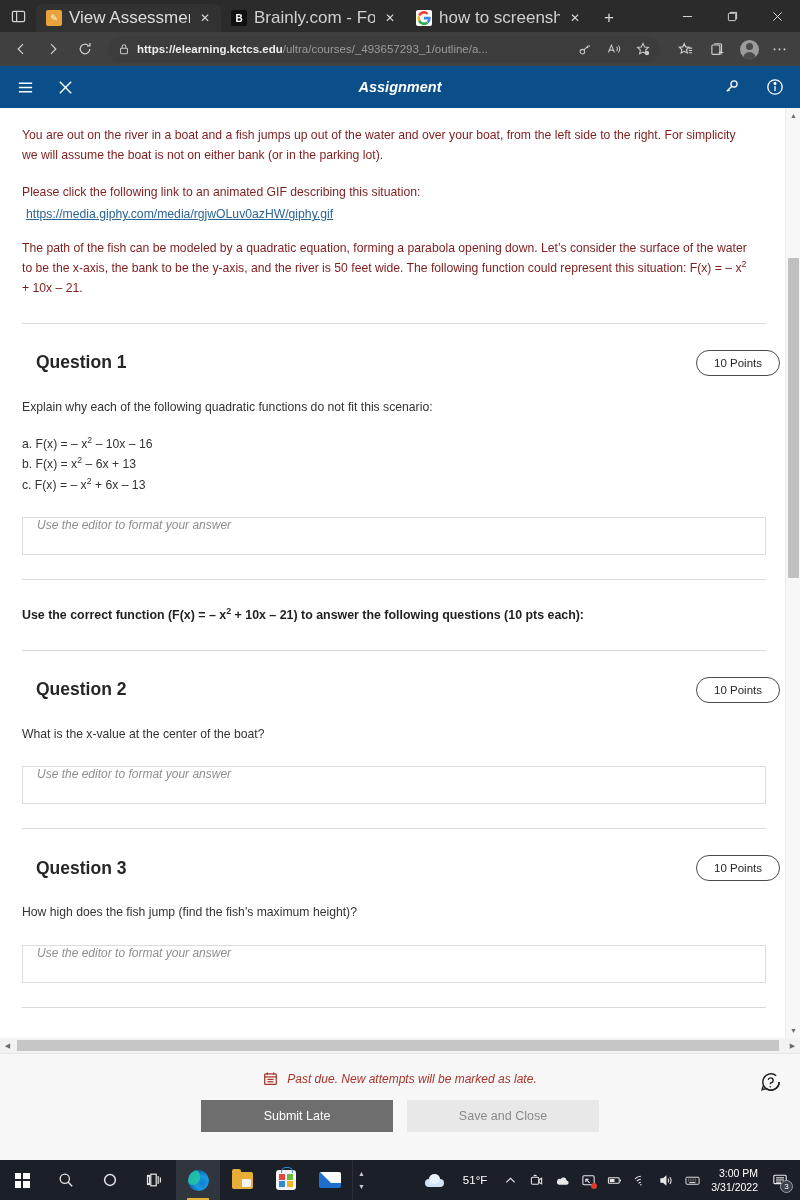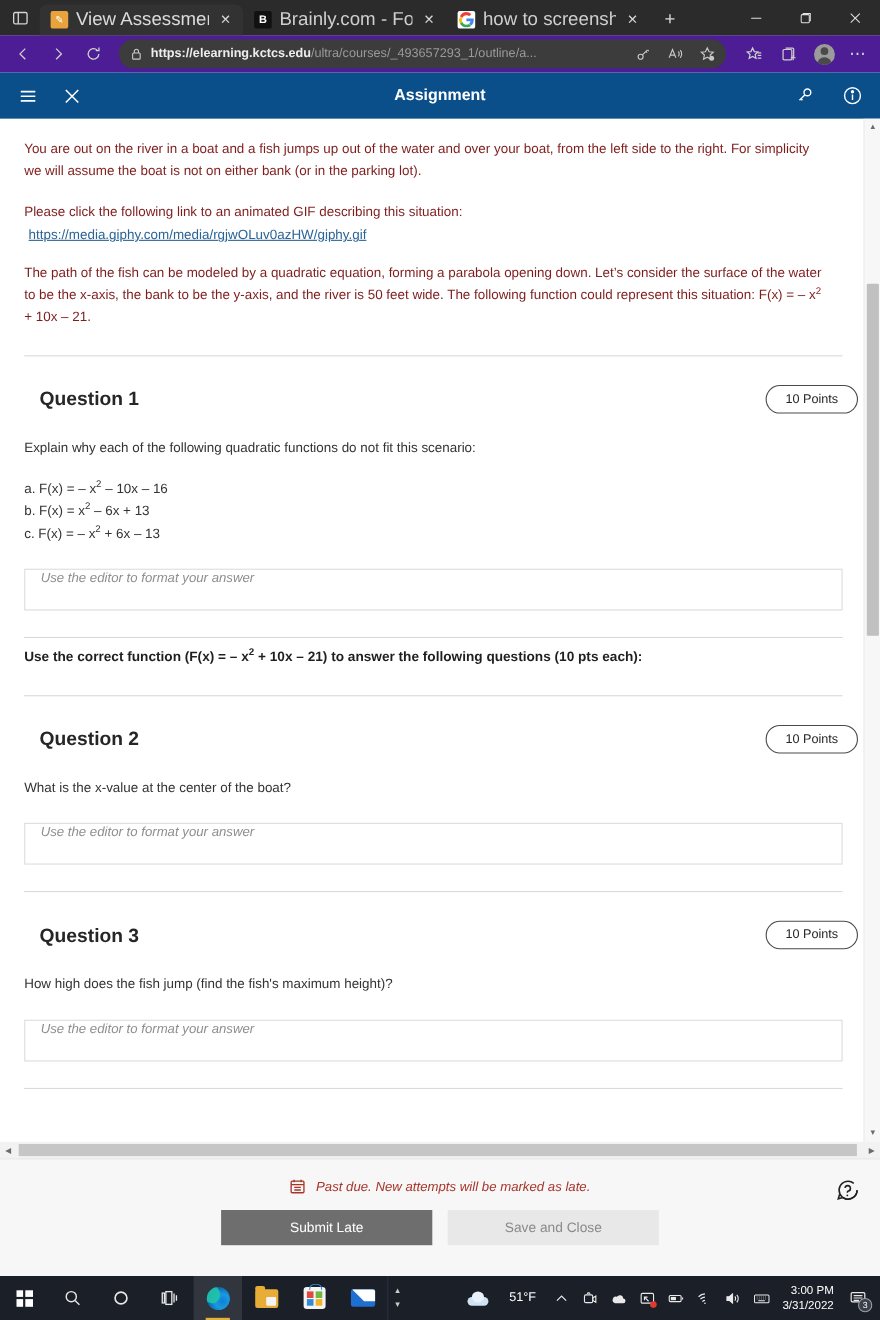--- a/index.html
+++ b/index.html
@@ -62,21 +62,21 @@
     margin-left: auto; display: flex; height: 32px;
   }
   .win-btn {
     width: 45px; height: 32px;
     display: flex; align-items: center; justify-content: center;
     color: #e2e2e2; font-size: 12px;
   }
   .win-btn svg { width: 11px; height: 11px; }
 
   .browser-toolbar {
-    height: 34px; background: #4c1d95;
+    height: 34px; background: #404040;
     display: flex; align-items: center;
     padding: 0 6px; gap: 2px;
   }
   .nav-btn {
     width: 30px; height: 28px;
     display: flex; align-items: center; justify-content: center;
     color: #cfcfcf;
   }
   .nav-btn svg { width: 16px; height: 16px; }
   .omnibox {
@@ -127,21 +127,21 @@
   .dots-btn {
     width: 28px; height: 28px;
     display: flex; align-items: center; justify-content: center;
     color: #d4d4d4; font-size: 15px; letter-spacing: 1px;
   }
 
   
   .app-header {
     height: 42px; background: #0b4f8a;
     display: flex; align-items: center;
-    position: relative; padding: 0 14px;
+    position: relative; padding: 0 14px; font-style: italic;
   }
   .hdr-left { display: flex; align-items: center; gap: 18px; }
   .hdr-icon-btn {
     color: #ffffff; display: flex;
     align-items: center; justify-content: center;
     width: 22px; height: 22px;
   }
   .hdr-icon-btn svg { width: 17px; height: 17px; }
   .app-title {
     position: absolute; left: 0; right: 0;
@@ -210,21 +210,21 @@
   .answer-box {
     width: 744px; height: 38px; margin-top: 22px;
     border: 1px solid #dcdcdc; background: #fff;
     display: flex; padding-left: 14px;
   }
   .answer-placeholder {
     font-size: 12px; color: #8e8e8e; font-style: italic;
   }
   .bold-instruction {
     font-size: 12.4px; color: #1f1f1f; font-weight: bold;
-    margin-top: 8px; line-height: 1.6;
+    margin-top: 26px; line-height: 1.6;
   }
   sup { font-size: 0.72em; vertical-align: super; line-height: 0; }
 
   
   .vscroll {
     position: absolute; right: 0; top: 108px;
     width: 15px; height: 930px;
     background: #f7f7f7; border-left: 1px solid #ececec;
   }
   .vscroll-arrow {

